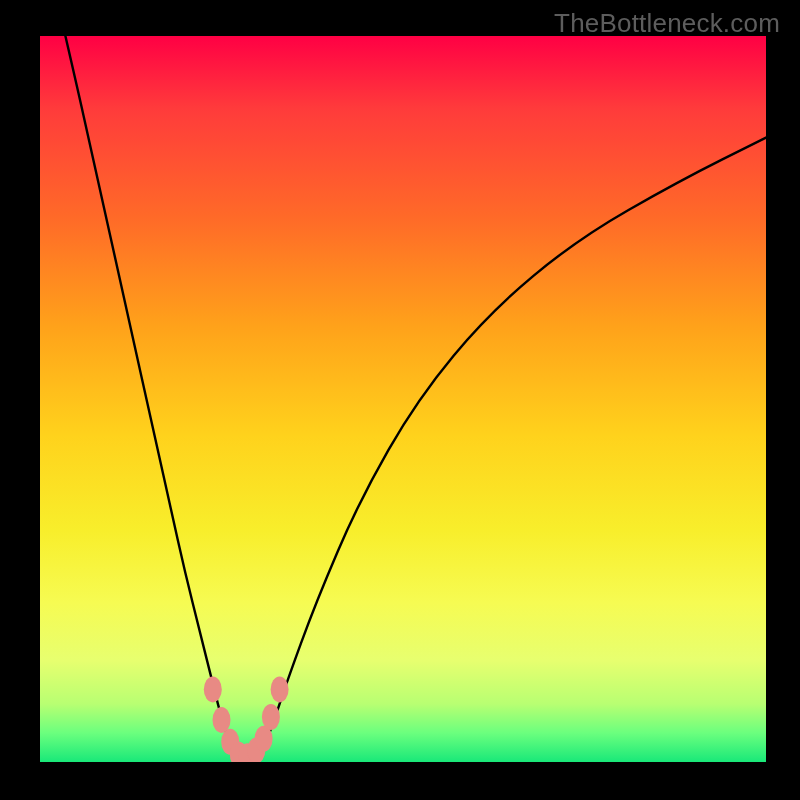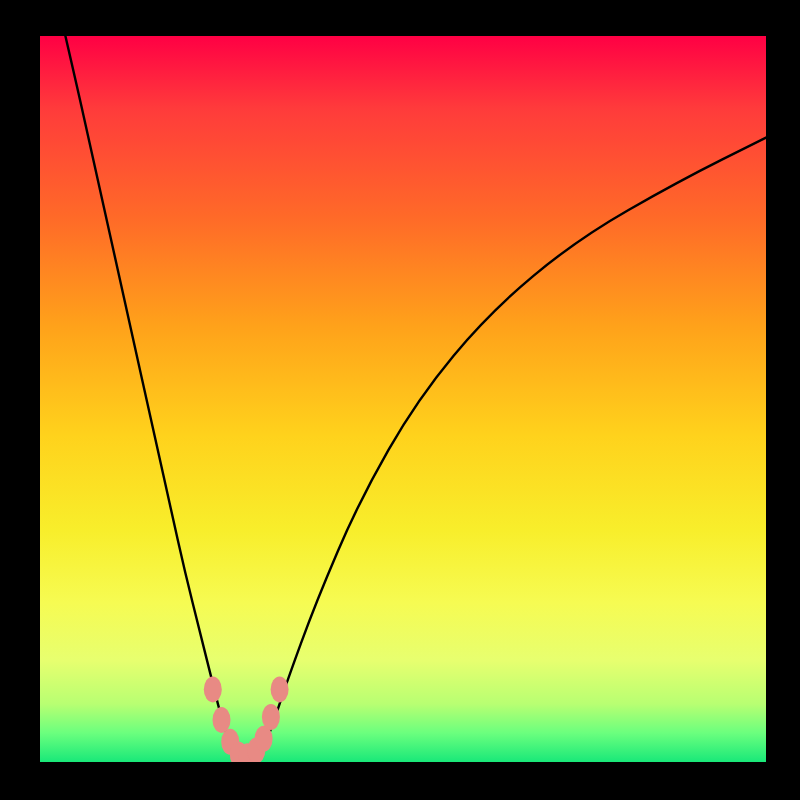--- a/index.html
+++ b/index.html
@@ -57,20 +57,21 @@
     height: 726px;
   }
   .pink-dot {
     fill: #E88A84;
   }
 </style>
 </head>
 <body>
 
 <div class="frame">
+  <div class="watermark">TheBottleneck.com</div>
   <div class="plot">
     <svg class="curve" viewBox="0 0 726 726" preserveAspectRatio="none">
       <path id="curve-path" fill="none" stroke="#000000" stroke-width="2.4" stroke-linecap="round" d="M 0.0 -108.9 Q 29.0 14.5 43.6 79.9 Q 58.1 145.2 72.6 210.5 Q 87.1 275.9 101.6 341.2 Q 116.2 406.6 123.4 439.2 Q 130.7 471.9 137.9 504.6 Q 145.2 537.2 152.5 566.3 Q 159.7 595.3 167.0 624.4 Q 174.2 653.4 177.9 667.9 Q 181.5 682.4 185.1 693.3 Q 188.8 704.2 192.4 710.8 Q 196.0 717.3 199.7 719.5 Q 203.3 721.6 206.9 721.6 Q 210.5 721.6 214.2 719.5 Q 217.8 717.3 221.4 712.6 Q 225.1 707.9 228.7 698.8 Q 232.3 689.7 239.6 667.9 Q 246.8 646.1 261.4 606.2 Q 275.9 566.3 297.7 515.5 Q 319.4 464.6 348.5 413.8 Q 377.5 363.0 413.8 319.4 Q 450.1 275.9 493.7 239.6 Q 537.2 203.3 588.1 174.2 Q 638.9 145.2 682.4 123.4 T 726.0 101.6"></path>
       <g id="markers">
           <ellipse cx="172.8" cy="653.4" rx="9" ry="13" class="pink-dot"></ellipse>
           <ellipse cx="181.5" cy="683.9" rx="9" ry="13" class="pink-dot"></ellipse>
           <ellipse cx="190.2" cy="705.7" rx="9" ry="13" class="pink-dot"></ellipse>
           <ellipse cx="198.9" cy="718.7" rx="9" ry="13" class="pink-dot"></ellipse>
           <ellipse cx="207.6" cy="720.2" rx="9" ry="13" class="pink-dot"></ellipse>
           <ellipse cx="216.3" cy="714.4" rx="9" ry="13" class="pink-dot"></ellipse>

